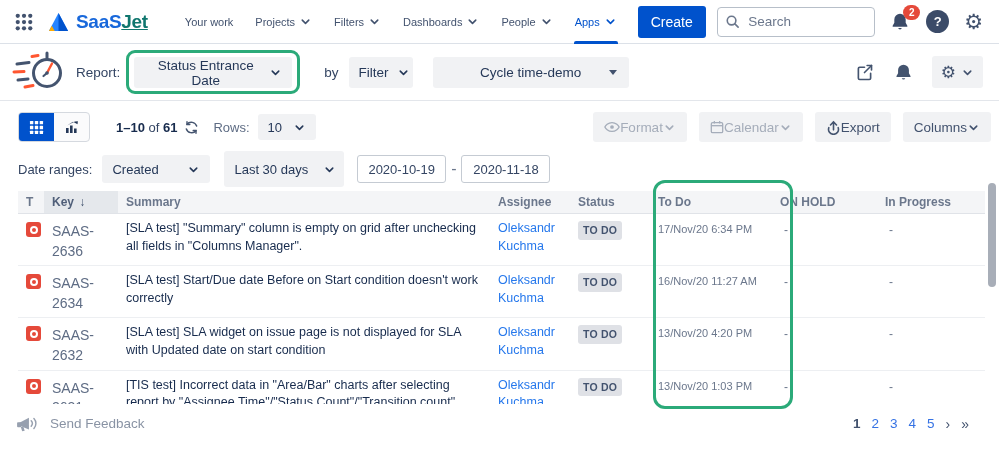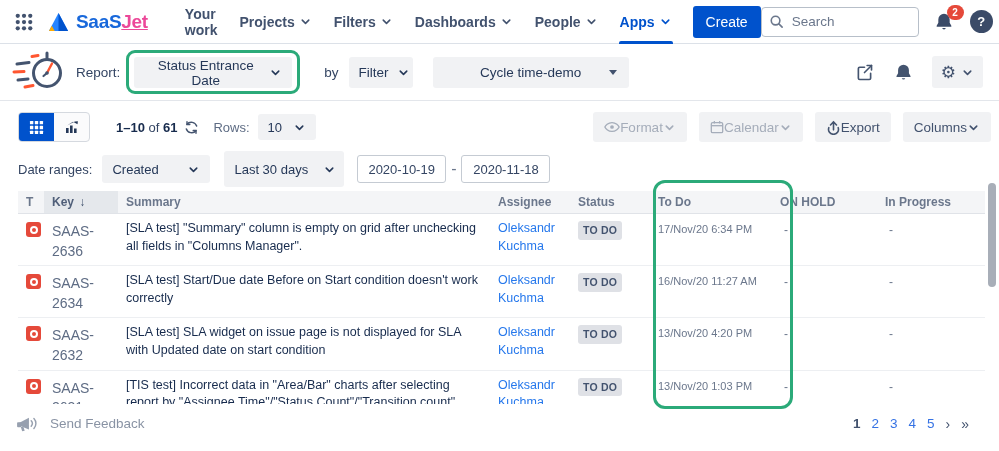--- a/index.html
+++ b/index.html
@@ -6,23 +6,23 @@
   html,body { background:#fff; }
   .page {
     position:relative; width:999px; height:451px; overflow:hidden;
     background:#fff; font-family:"Liberation Sans", sans-serif; color:#344563;
   }
   
   .topnav { height:44px; display:flex; align-items:center; padding:0 16px 0 14px; border-bottom:1px solid #DCE1E8; }
   .appswitcher { margin-right:12px; display:flex; cursor:pointer; }
   .brand { display:flex; align-items:center; gap:5px; margin-right:26px; cursor:pointer; }
   .brand-text { font-size:19px; font-weight:700; letter-spacing:-0.3px; }
-  .brand-saas { color:#1868DB; } .brand-jet { color:#ec4899;text-decoration:underline; }
+  .brand-saas { color:#1868DB; } .brand-jet { color:#0f766e;text-decoration:underline; }
   .nav-items { display:flex; align-items:stretch; height:44px; }
-  .nav-item { position:relative; display:flex; align-items:center; gap:4px; padding:0 11px; font-size:14px; font-weight:700; color:#42526E; cursor:pointer; }
+  .nav-item { position:relative; display:flex; align-items:center; gap:4px; padding:0 11px; font-size:11px; font-weight:400; color:#42526E; cursor:pointer; }
   .nav-item.active { color:#0052CC; }
   .nav-item.active::after { content:""; position:absolute; left:10px; right:10px; bottom:0; height:3px; background:#0052CC; border-radius:2px 2px 0 0; }
   .chev { width:13px; height:13px; flex:0 0 auto; }
   .chev path { fill:none; stroke:currentColor; stroke-width:1.7; stroke-linecap:round; stroke-linejoin:round; }
   .create-btn { margin-left:10px; height:32px; padding:0 13px; background:#0052CC; color:#fff; border:none; border-radius:3px; font-family:inherit; font-size:14px; font-weight:500; cursor:pointer; }
   .search-box { position:relative; margin-left:auto; margin-right:14px; }
   .search-box input { width:158px; height:30px; border:1.4px solid #B7BFC9; border-radius:4px; padding:0 8px 0 30px; font-family:inherit; font-size:13.5px; color:#344563; outline:none; }
   .search-box input::placeholder { color:#6B778C; }
   .search-icon-wrap { position:absolute; left:8px; top:7px; }
   .nav-right { display:flex; align-items:center; gap:15px; }

